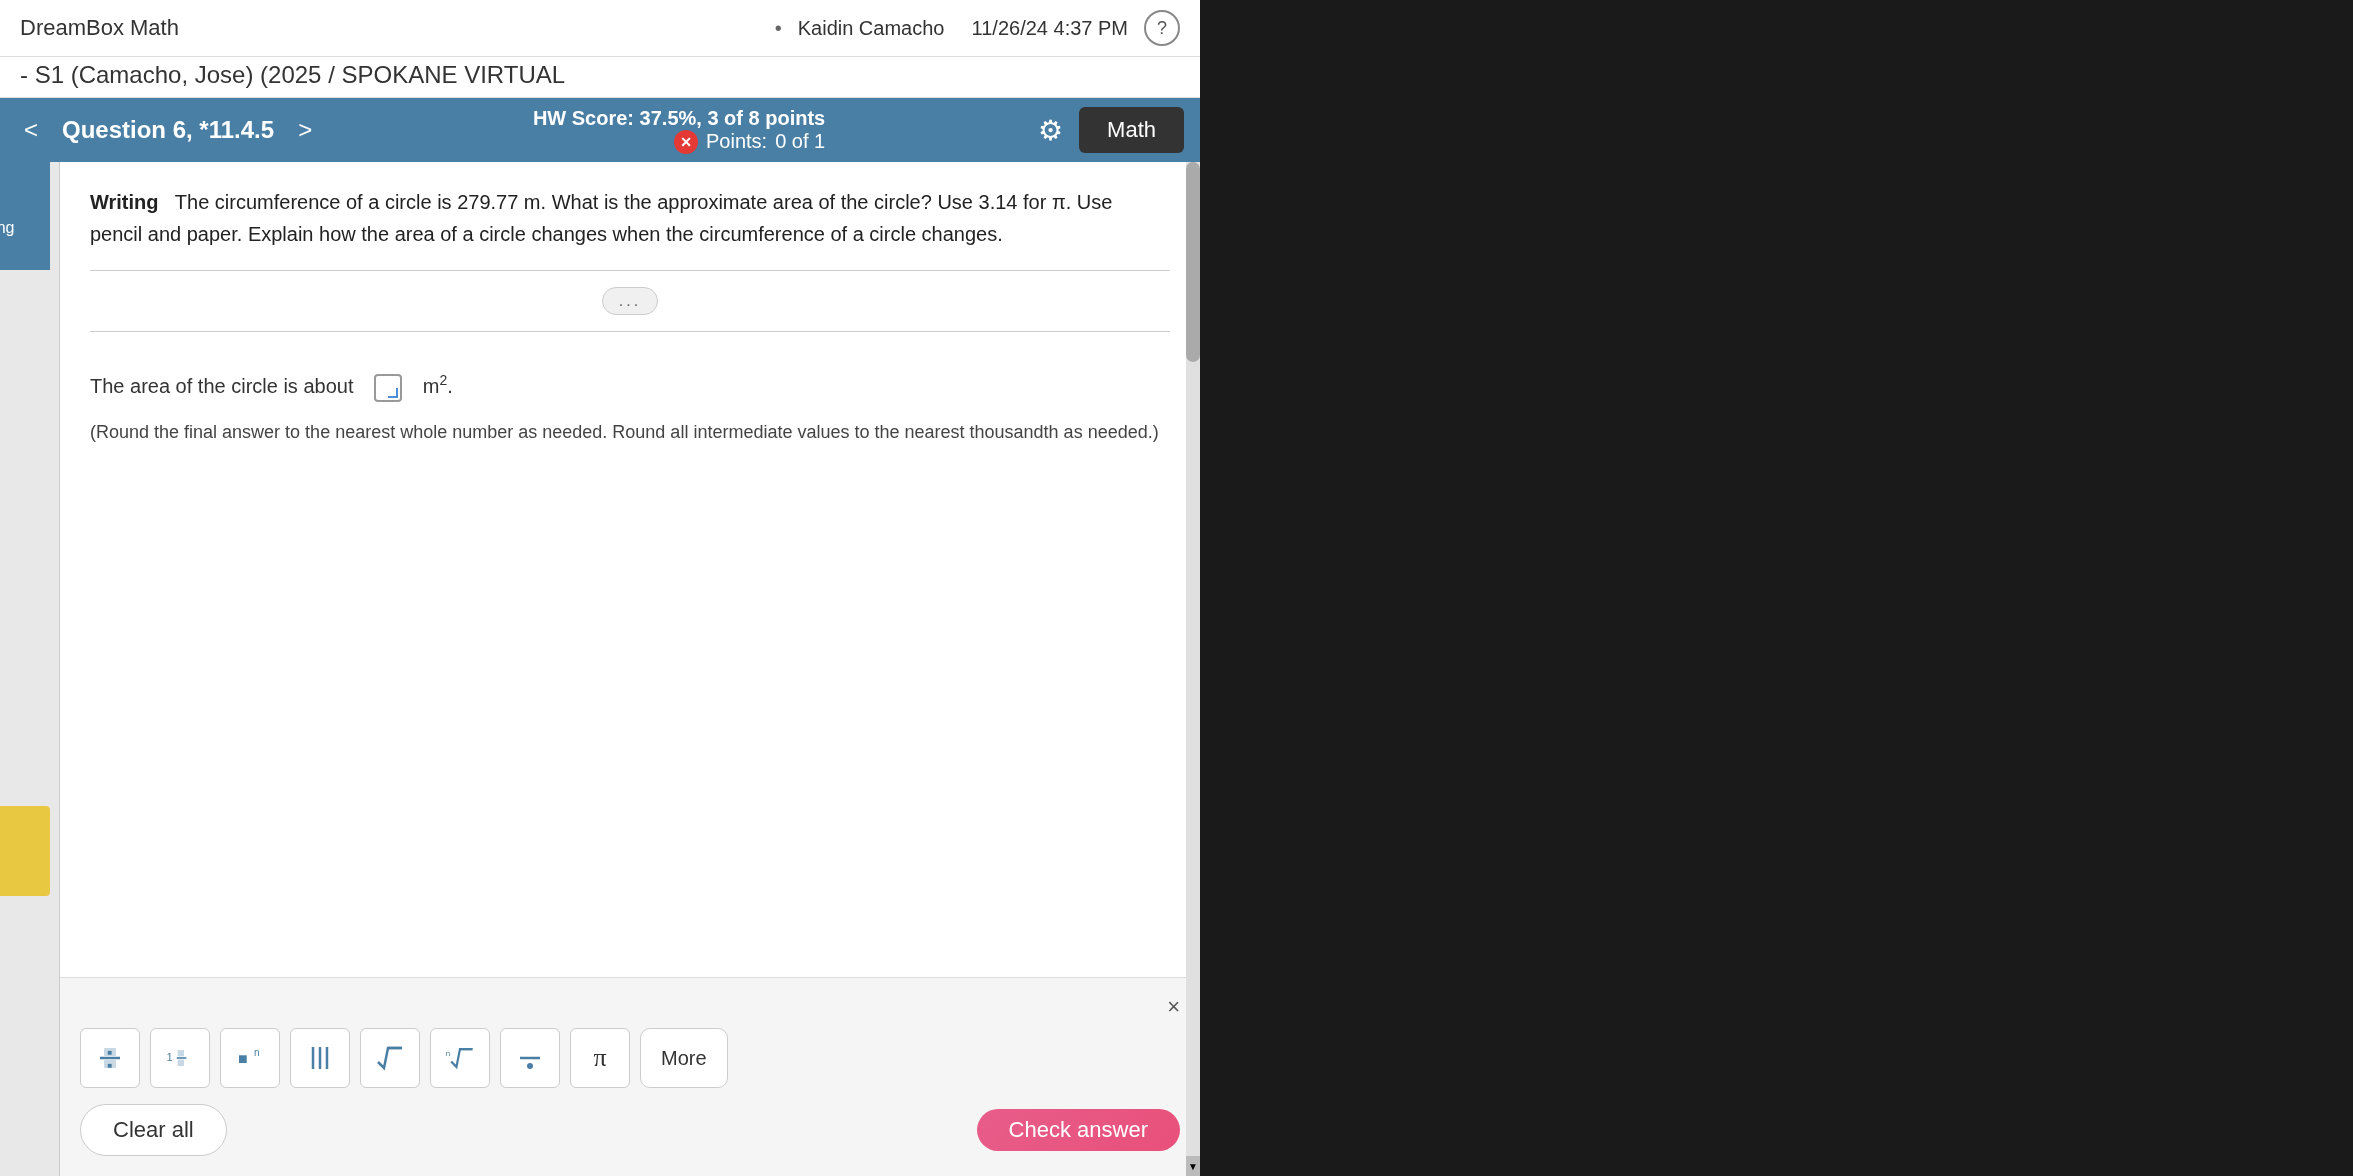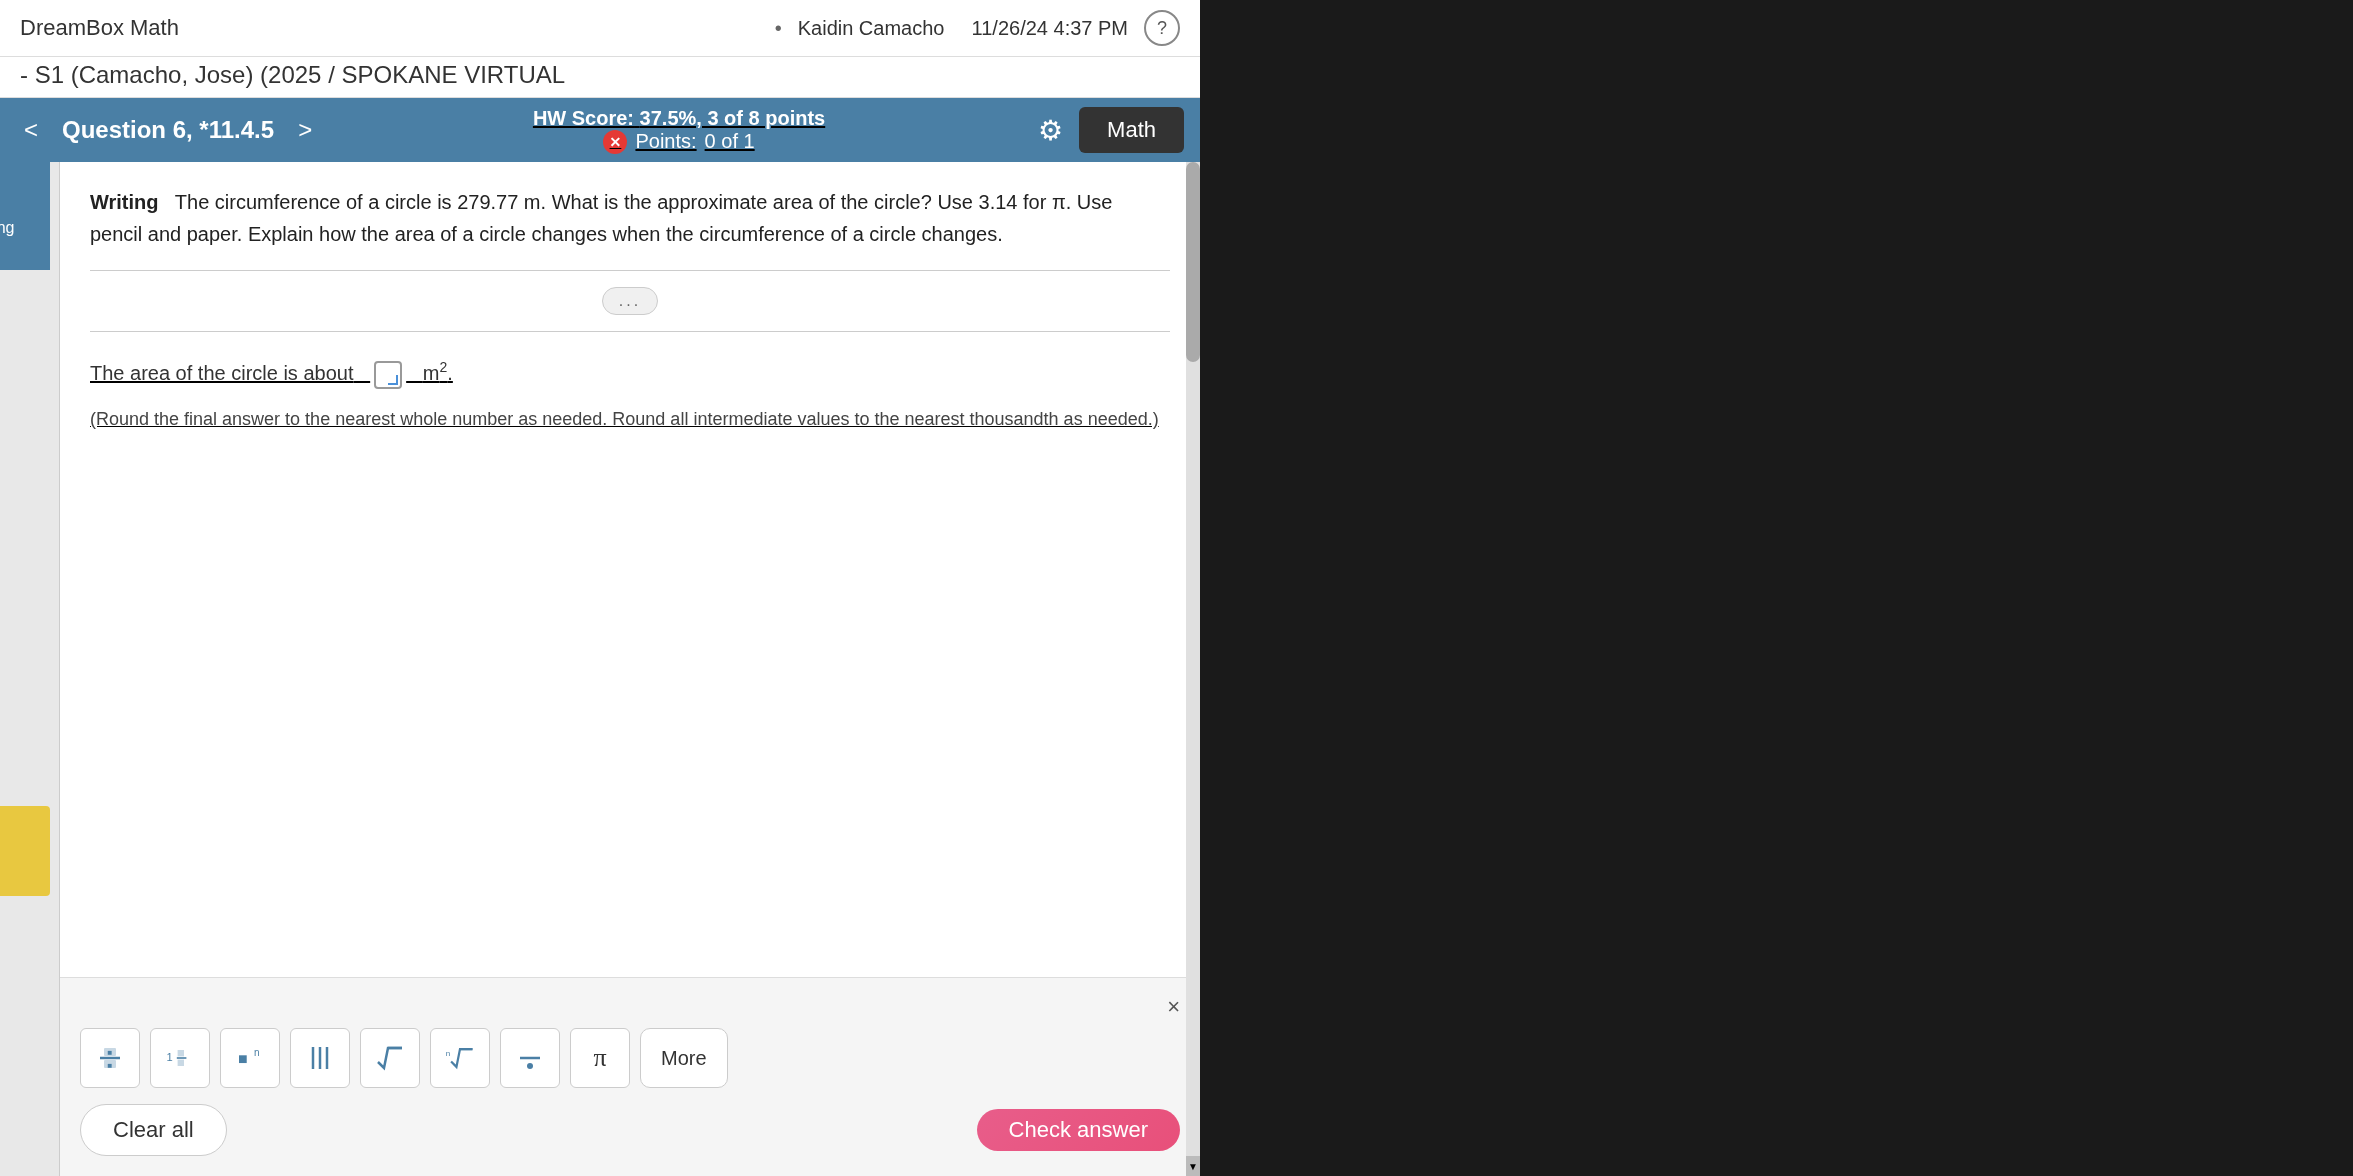--- a/index.html
+++ b/index.html
@@ -108,22 +108,21 @@
 
     .question-label {
       color: #fff;
       font-size: 24px;
       font-weight: 600;
     }
 
     .score-section {
       display: flex;
       flex-direction: column;
-      align-items: center;
-      text-decoration: underline;
+      align-items: flex-end;
     }
 
     .hw-score {
       color: #fff;
       font-size: 20px;
     }
 
     .hw-score span {
       font-weight: bold;
     }
@@ -261,22 +260,21 @@
       border: 1px solid #ccc;
       border-radius: 20px;
       padding: 4px 16px;
       font-size: 16px;
       color: #666;
       cursor: pointer;
       letter-spacing: 3px;
     }
 
     .answer-area {
-      margin-top: 23px;
-      text-decoration: underline;
+      margin-top: 36px;
     }
 
     .answer-text {
       font-size: 20px;
       color: #333;
       line-height: 1.8;
     }
 
     .answer-text .blank-icon {
       display: inline-block;

